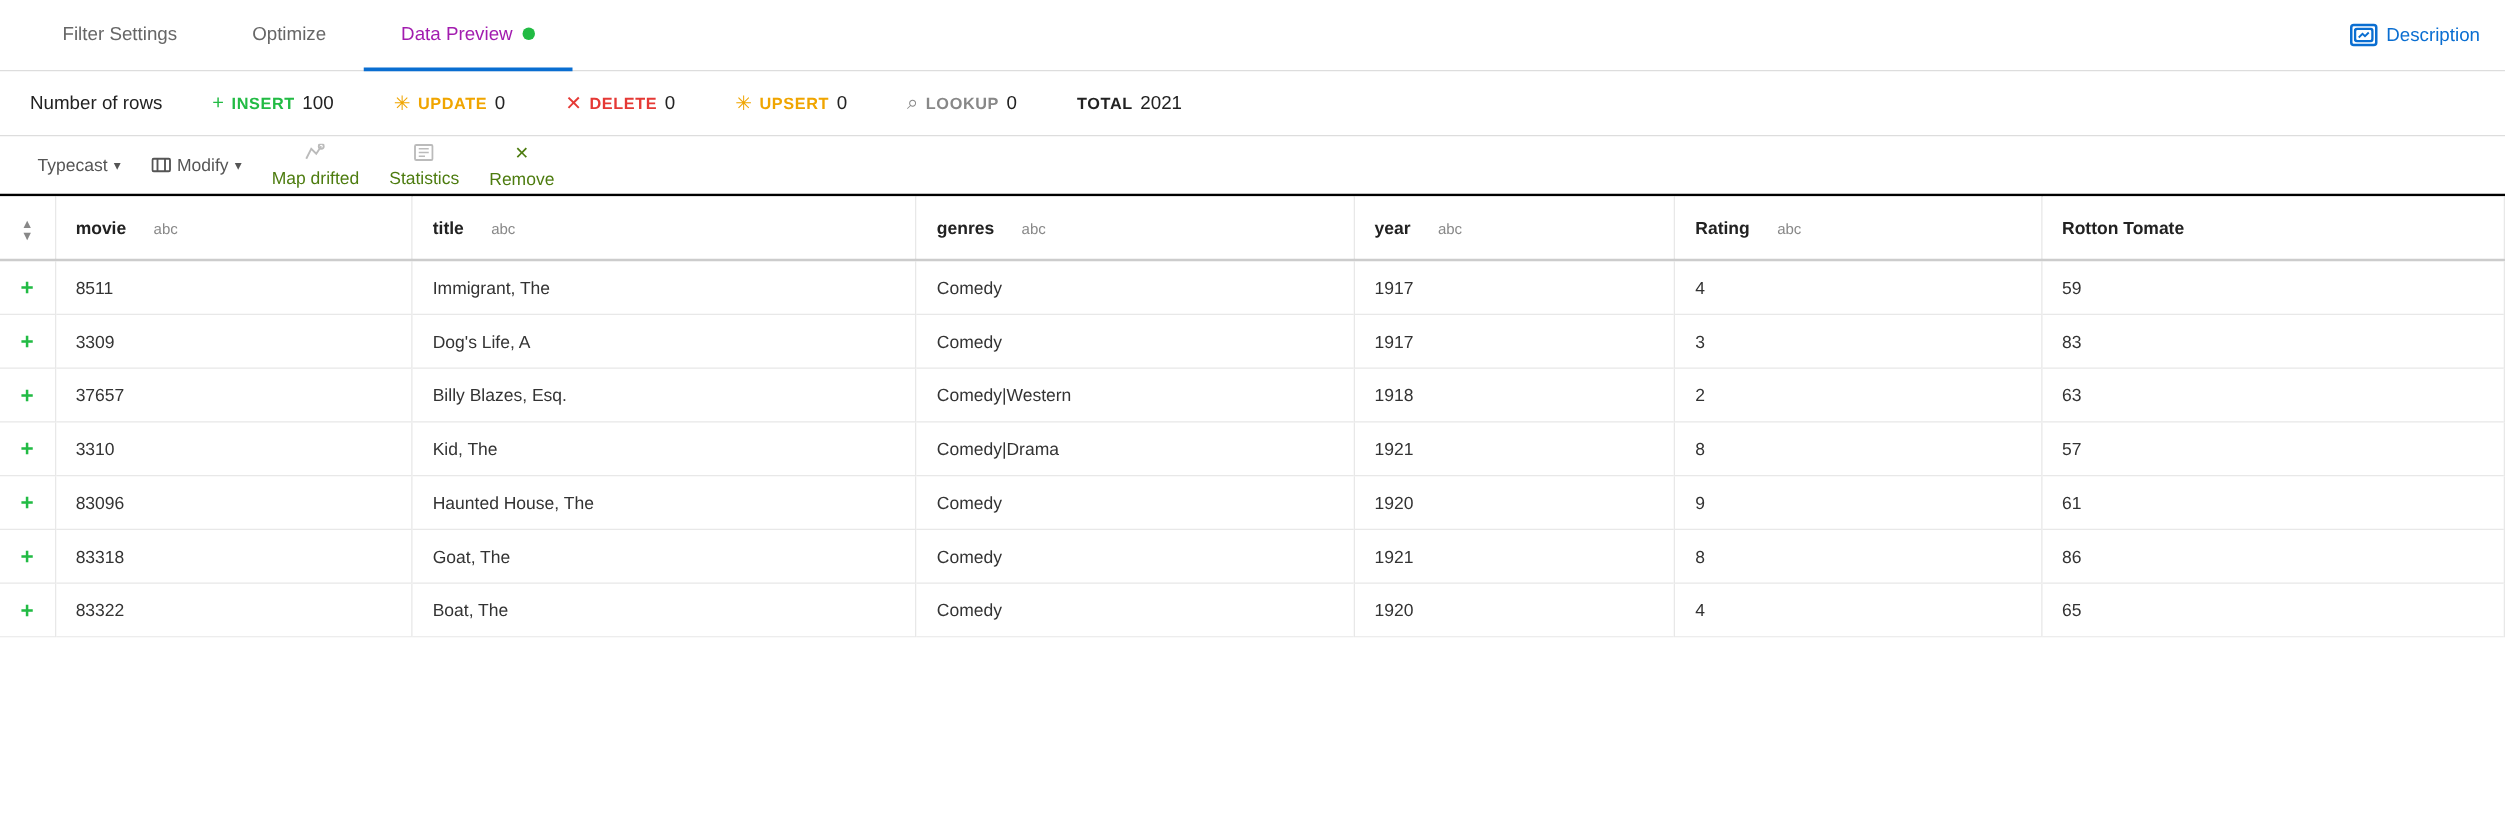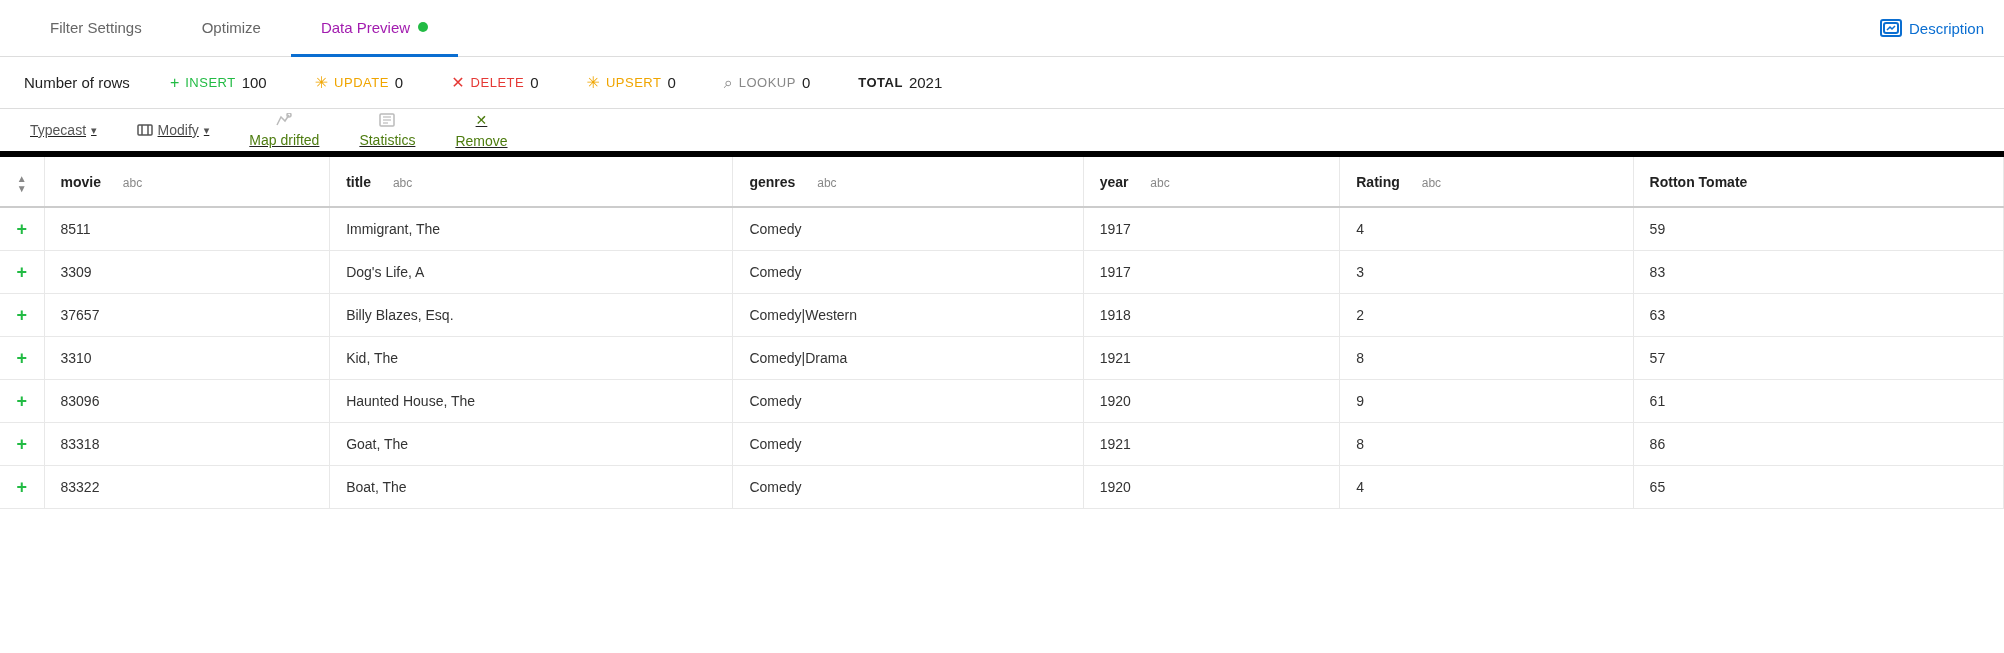--- a/index.html
+++ b/index.html
@@ -85,21 +85,21 @@
     .stat-item {
       display: flex;
       align-items: center;
       gap: 6px;
       margin-right: 48px;
       font-size: 14px;
       white-space: nowrap;
     }
     .stat-item .stat-icon { font-size: 16px; }
     .stat-item .stat-name {
-      font-weight: 400;
+      font-weight: 700;
       font-size: 13px;
       letter-spacing: 0.5px;
       text-transform: uppercase;
     }
     .stat-item .stat-value { font-size: 15px; color: #222; }
     .stat-insert .stat-icon { color: #22bb44; }
     .stat-insert .stat-name { color: #22bb44; }
     .stat-update .stat-icon { color: #f0a500; }
     .stat-update .stat-name { color: #f0a500; }
     .stat-delete .stat-icon { color: #e53935; }
@@ -110,23 +110,22 @@
     .stat-lookup .stat-name { color: #888; }
     .stat-total .stat-name { color: #222; font-weight: 700; }
     .stat-total .stat-value { font-weight: 500; }
 
     
     .toolbar {
       display: flex;
       align-items: center;
       padding: 0 20px;
       height: 48px;
-      border-bottom: 6px solid #000000;
-      gap: 20px;
-      text-decoration: underline;
+      border-bottom: 2px solid #000000;
+      gap: 4px;
     }
     .toolbar-btn {
       display: flex;
       align-items: center;
       gap: 5px;
       padding: 5px 10px;
       border: none;
       background: none;
       cursor: pointer;
       font-size: 14px;

